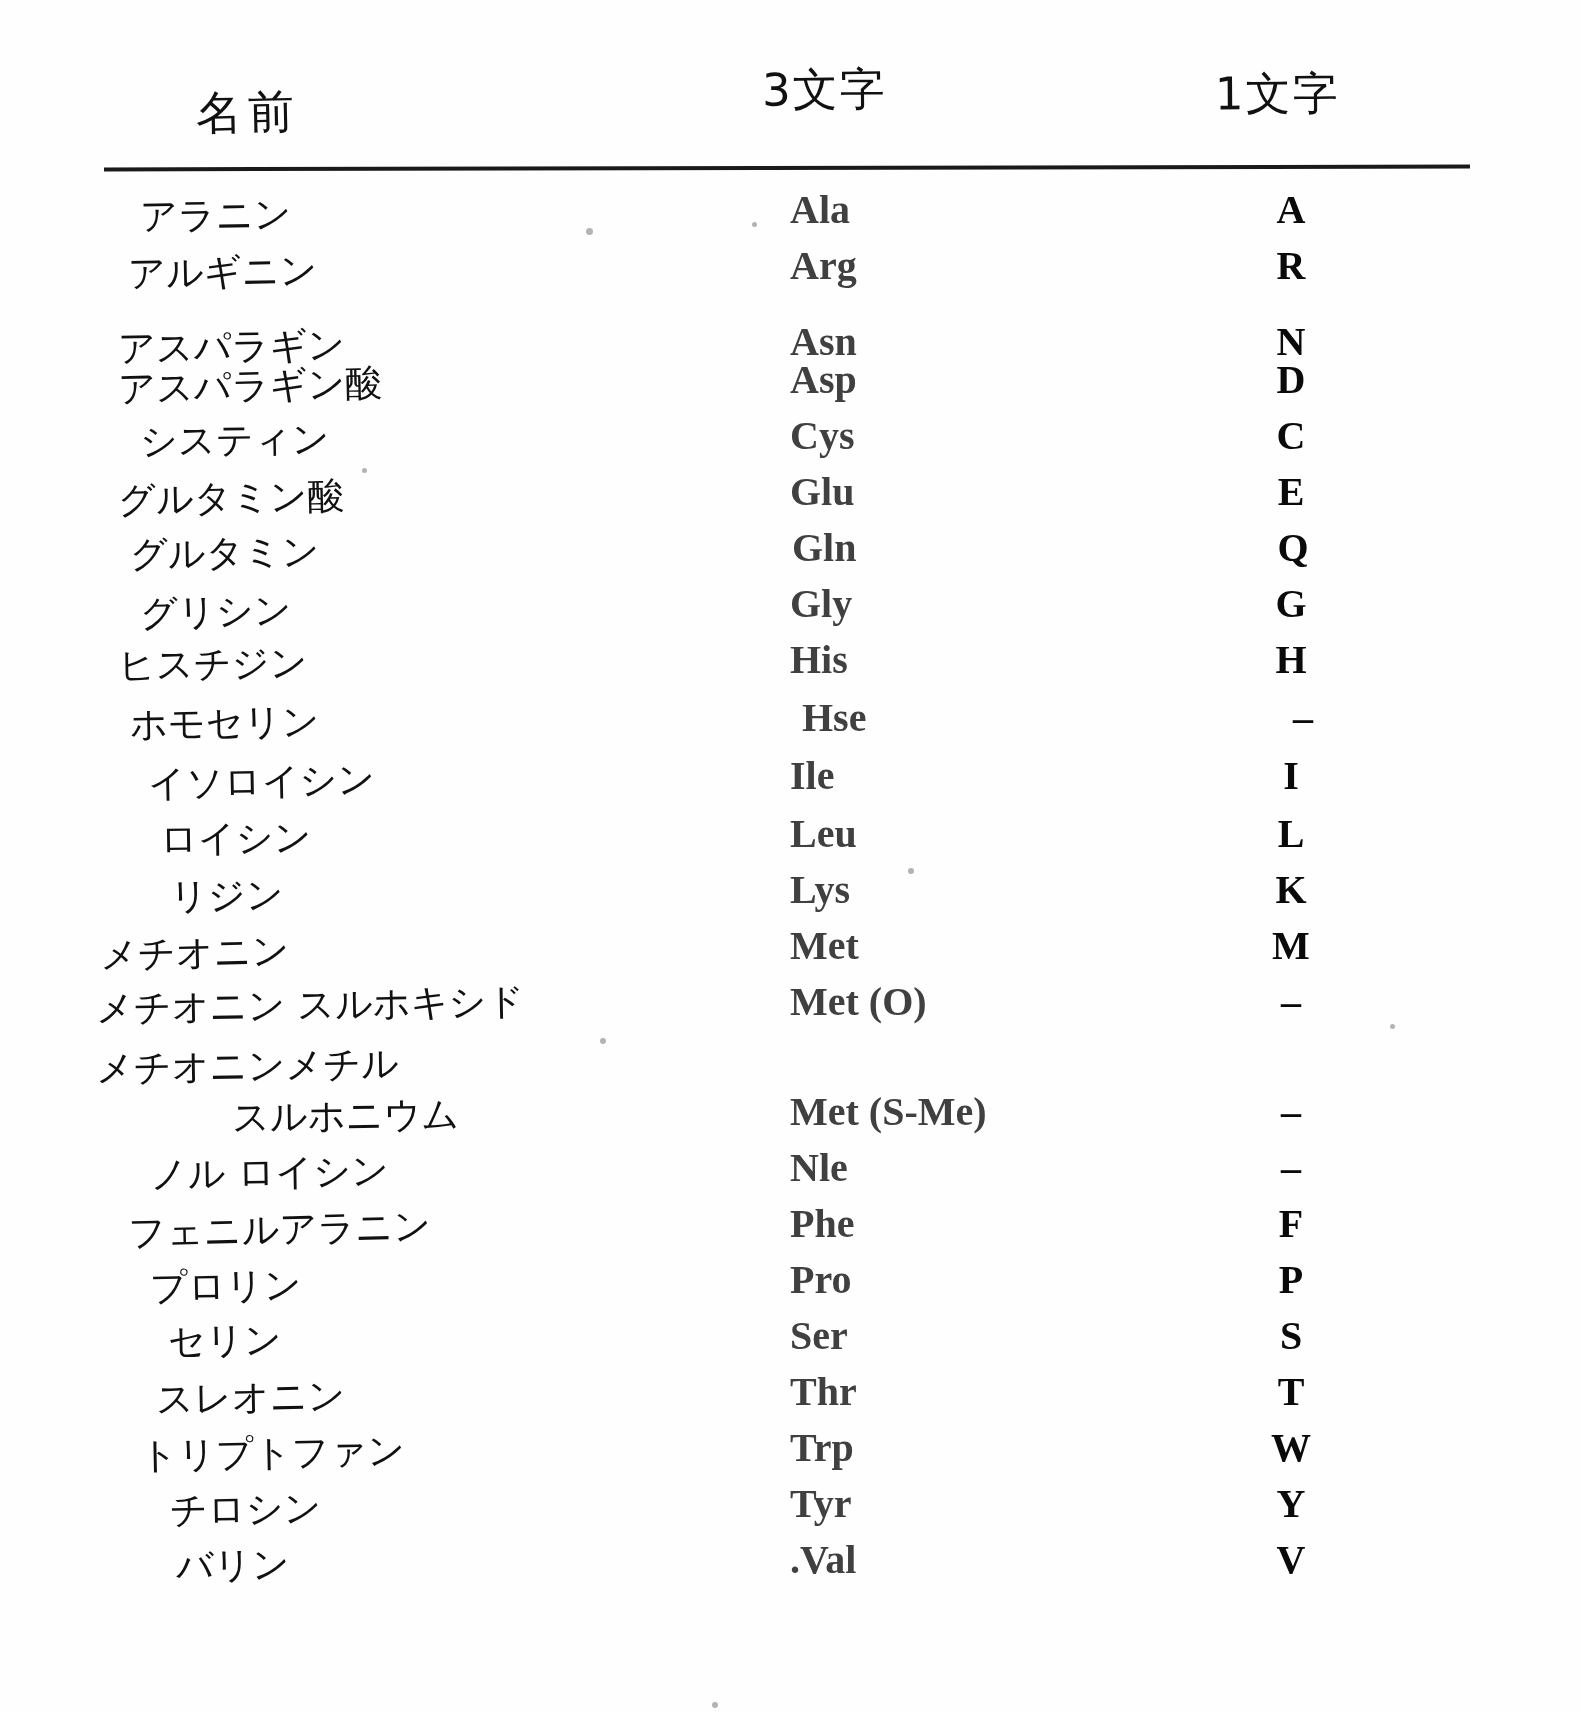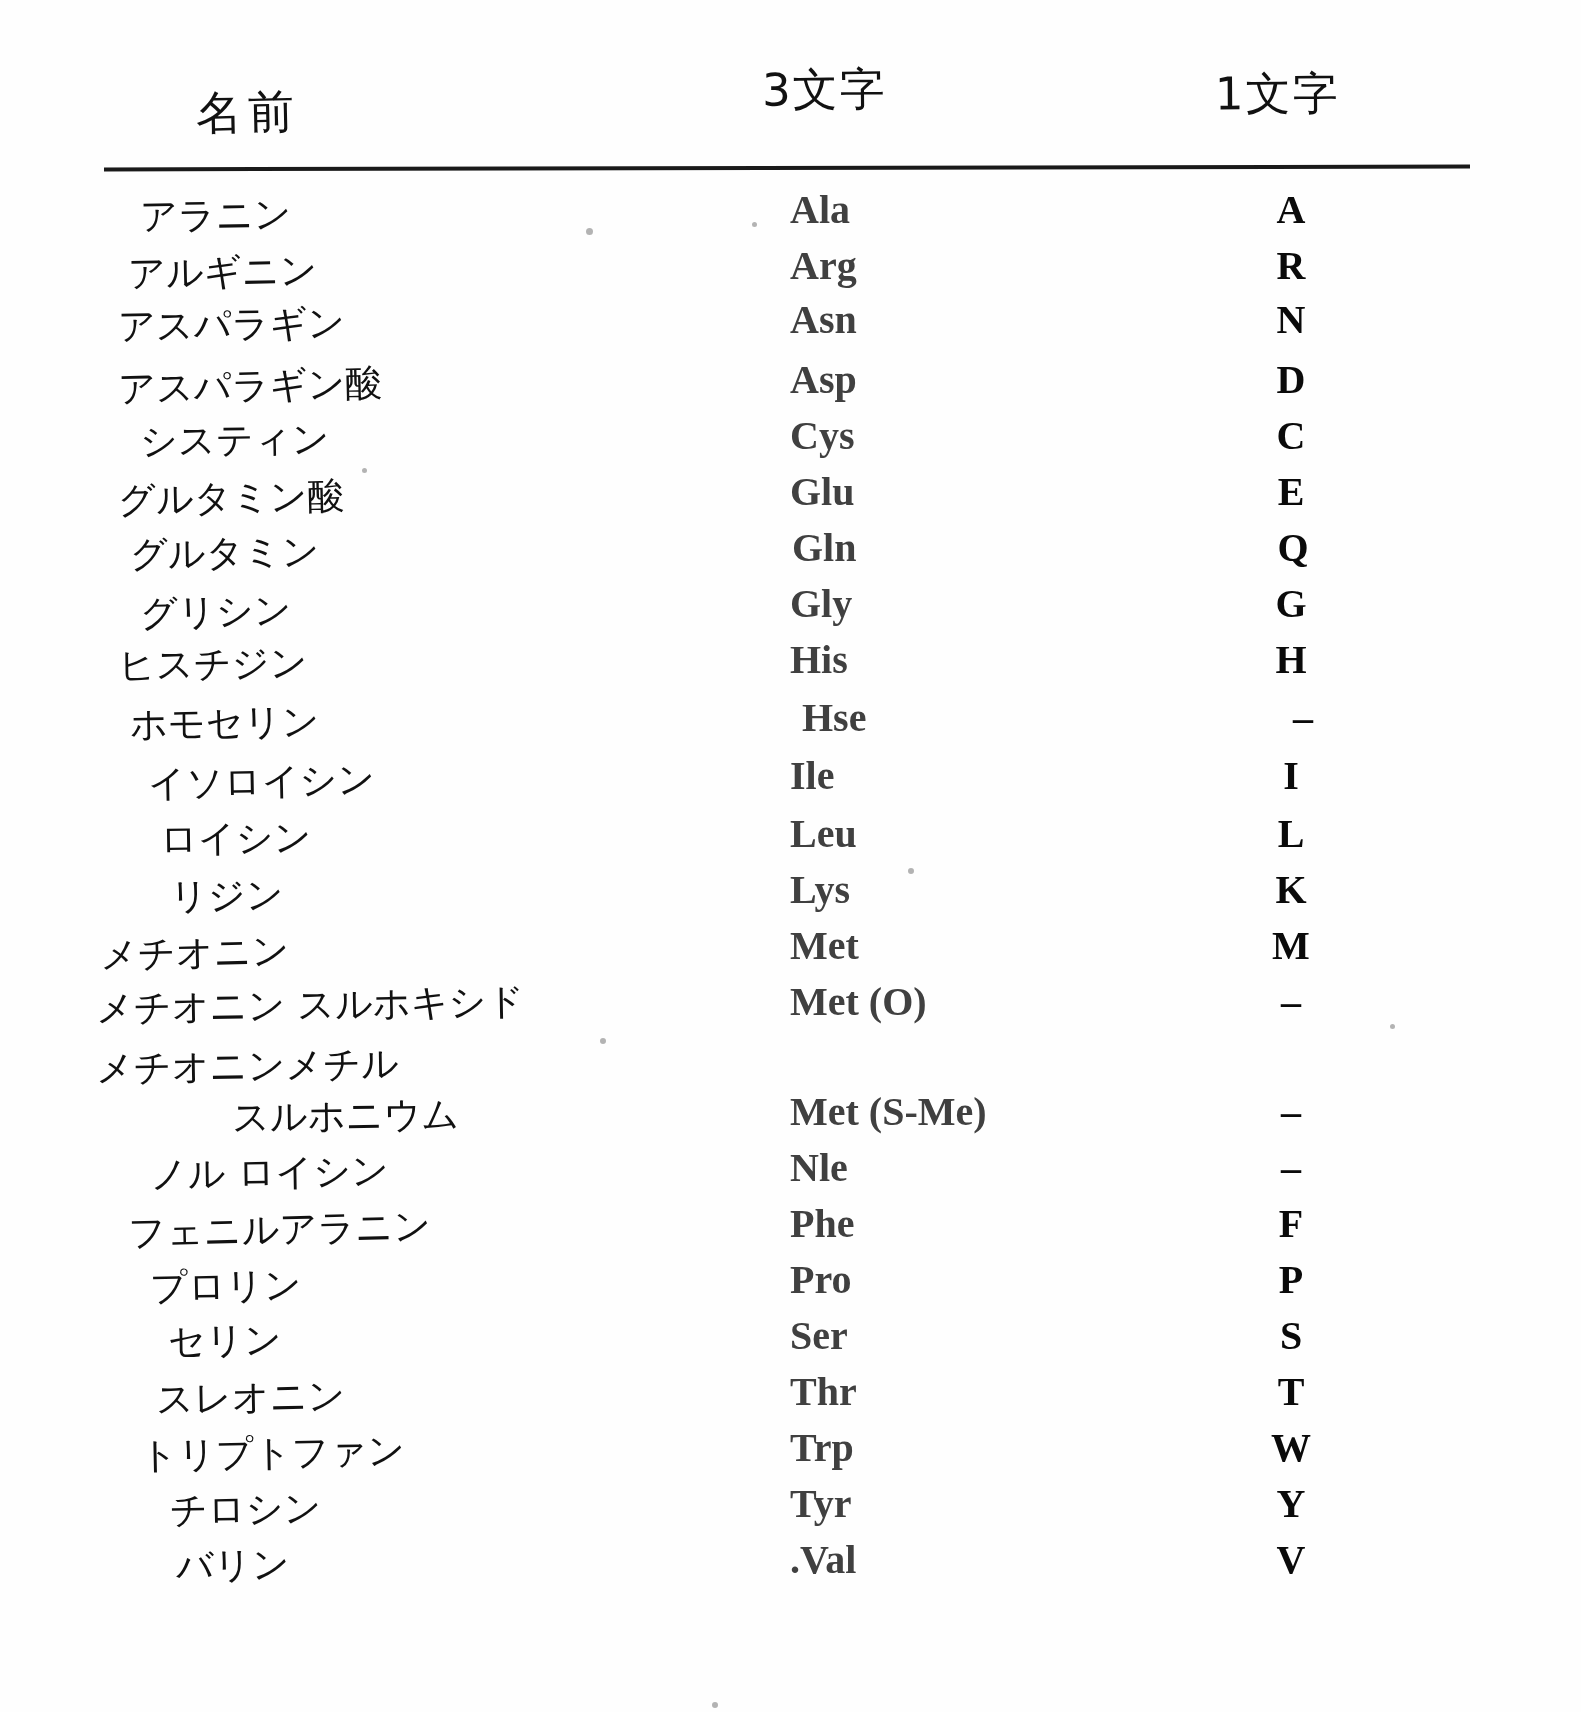--- a/index.html
+++ b/index.html
@@ -138,21 +138,21 @@
       <div class="row" style="position: absolute; top: 0px; left: 0px; width: 1581px;">
         <div class="c-name" style="left: 140px; transform: rotate(-1deg);">アラニン</div>
         <div class="c-three">Ala</div>
         <div class="c-one">A</div>
       </div>
       <div class="row" style="position: absolute; top: 56px; left: 0px; width: 1581px;">
         <div class="c-name" style="left: 128px; transform: rotate(-1.2deg);">アルギニン</div>
         <div class="c-three">Arg</div>
         <div class="c-one">R</div>
       </div>
-      <div class="row" style="position: absolute; top: 110px; left: 0px; width: 1581px;">
+      <div class="row" style="position: absolute; top: 132px; left: 0px; width: 1581px;">
         <div class="c-name" style="left: 118px; transform: rotate(-1deg);">アスパラギン</div>
         <div class="c-three">Asn</div>
         <div class="c-one">N</div>
       </div>
       <div class="row" style="position: absolute; top: 170px; left: 0px; width: 1581px;">
         <div class="c-name" style="left: 118px; transform: rotate(-1.4deg);">アスパラギン酸</div>
         <div class="c-three">Asp</div>
         <div class="c-one">D</div>
       </div>
       <div class="row" style="position: absolute; top: 226px; left: 0px; width: 1360px;">

